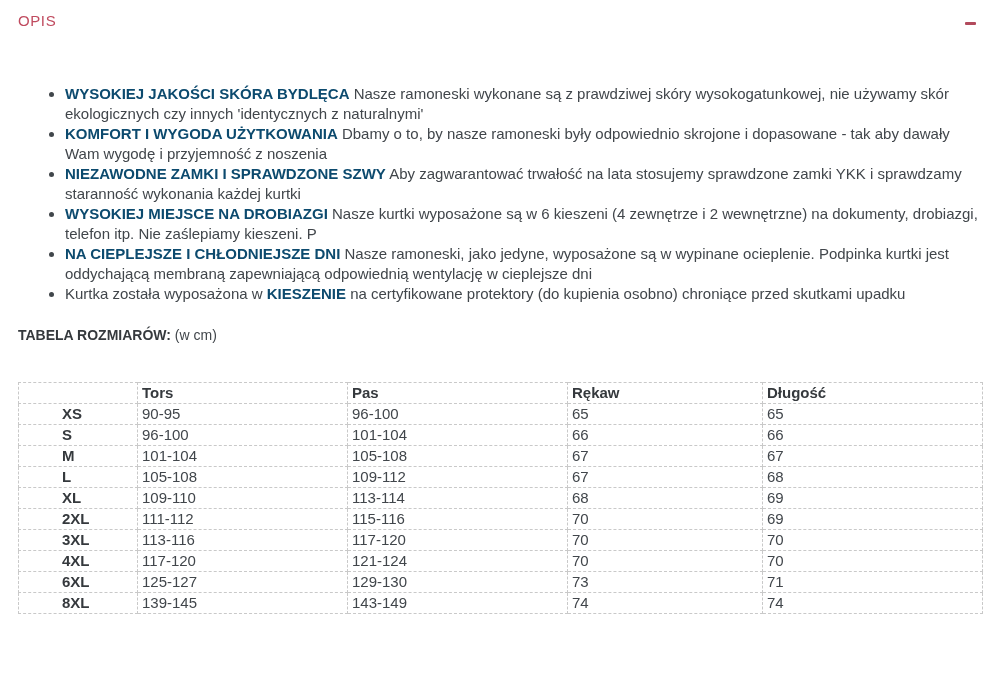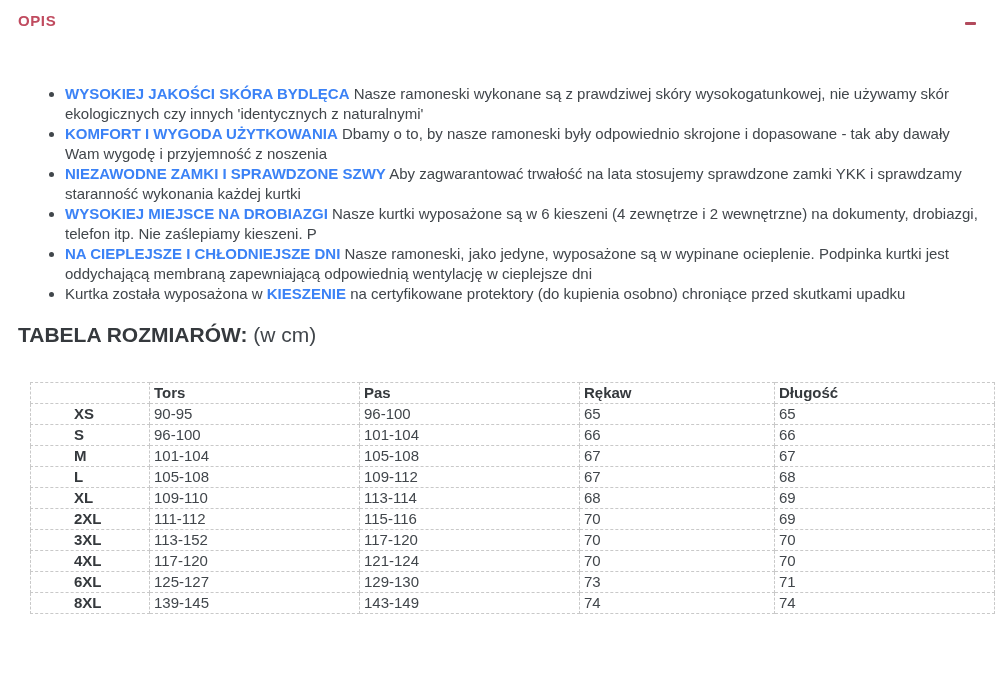--- a/index.html
+++ b/index.html
@@ -9,51 +9,50 @@
     color:#41464b;
     position:relative;
     overflow:hidden;
   }
   .page{padding:12px 18px 0 18px;}
   .section-header{
     display:flex;justify-content:space-between;align-items:flex-start;
     height:30px;
   }
   .section-title{
-    margin:0;font-size:15px;font-weight:700;letter-spacing:.6px;
+    margin:0;font-size:15px;font-weight:400;letter-spacing:.6px;
     color:#c04b5f;
   }
   .collapse-btn{
     background:none;border:none;padding:10px 6px;cursor:pointer;line-height:0;
   }
   .minus-icon{
     display:block;width:11px;height:3px;background:#b24a5c;border-radius:1px;
   }
   ul.features{
     margin:42px 0 0 0;
     padding:0 0 0 47px;
     list-style:disc outside;
   }
   ul.features li{
     font-size:15px;
     line-height:20px;
     max-width:915px;
   }
-  ul.features li strong{color:#3b82f6;}
+  ul.features li strong{color:#0c4a6e;}
   .table-heading{
     margin:21px 0 0 0;
-    font-size:21px;line-height:20px;
+    font-size:14px;line-height:20px;
   }
   .table-heading strong{color:#35393d;}
   table.size-table{
     margin-top:37px;
     width:964px;
     border-collapse:collapse;
     table-layout:fixed;
-    margin-left:12px;
   }
   table.size-table td,table.size-table th{
     border:1px dashed #c9c9c9;
     font-size:15px;
     font-weight:400;
     text-align:left;
     padding:0 4px;
     height:20px;
     line-height:20px;
     overflow:hidden;
@@ -140,21 +139,21 @@
         </tr>
         <tr>
           <td>2XL</td>
           <td>111-112</td>
           <td>115-116</td>
           <td>70</td>
           <td>69</td>
         </tr>
         <tr>
           <td>3XL</td>
-          <td>113-152</td>
+          <td>113-116</td>
           <td>117-120</td>
           <td>70</td>
           <td>70</td>
         </tr>
         <tr>
           <td>4XL</td>
           <td>117-120</td>
           <td>121-124</td>
           <td>70</td>
           <td>70</td>

